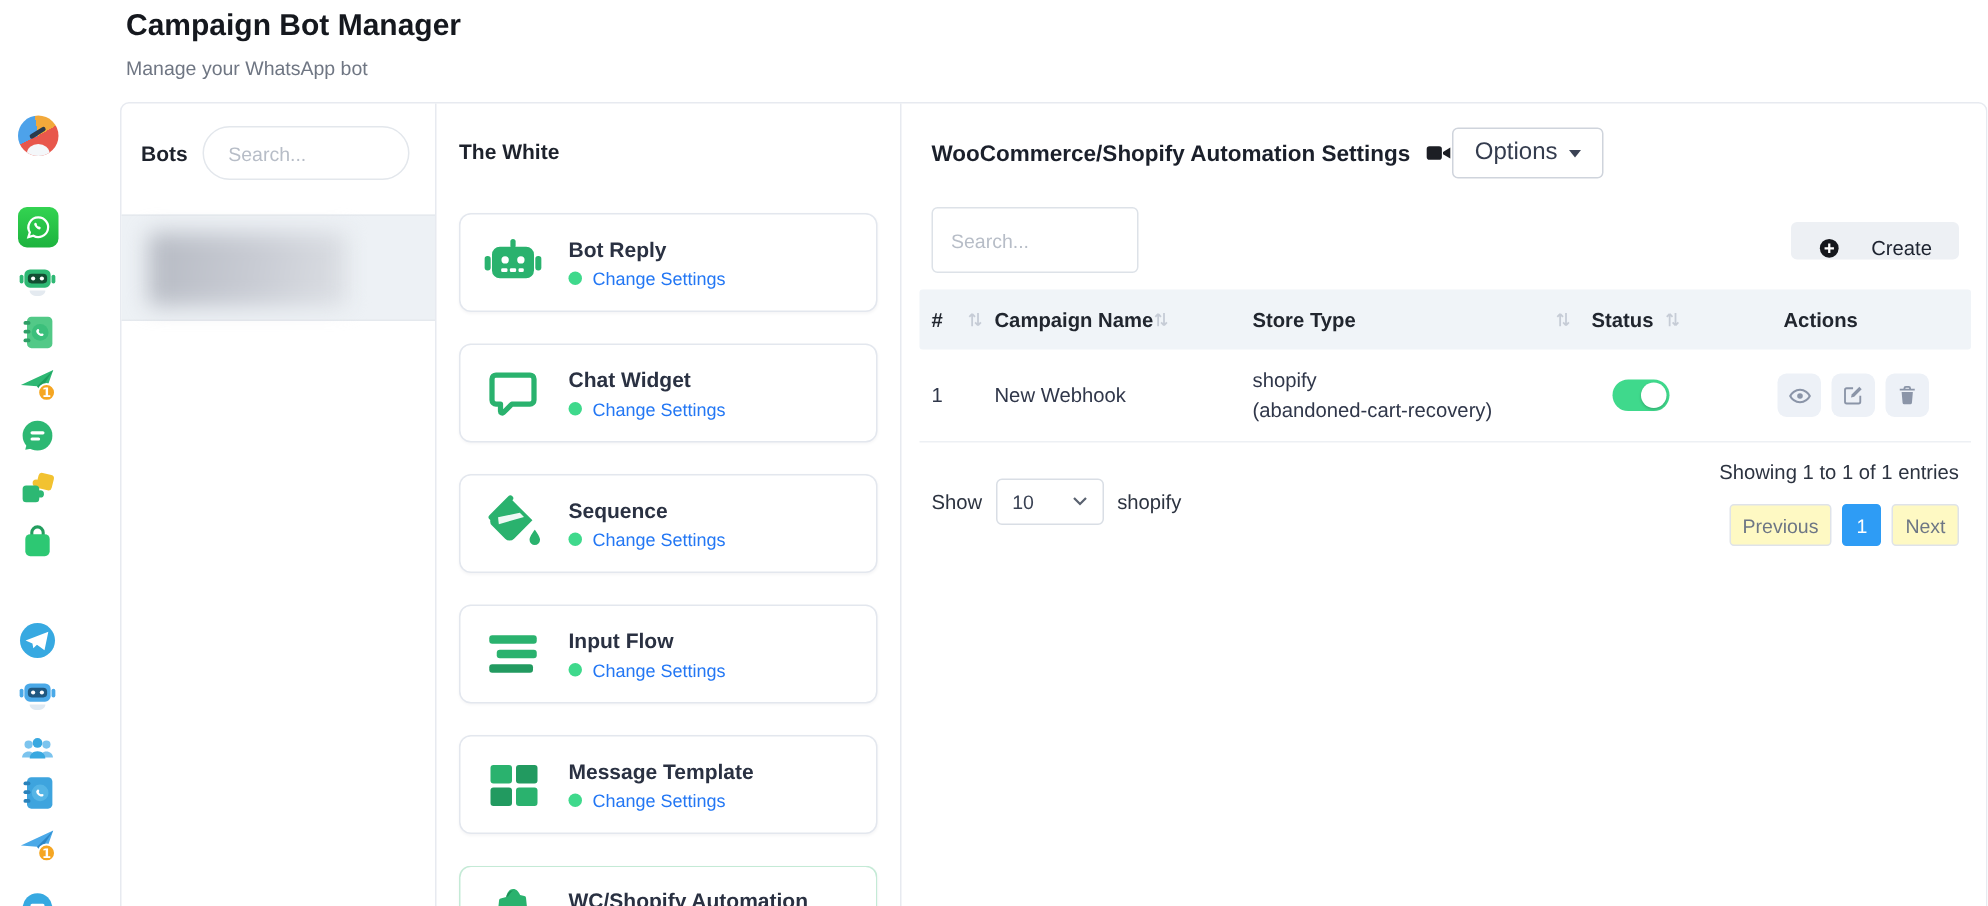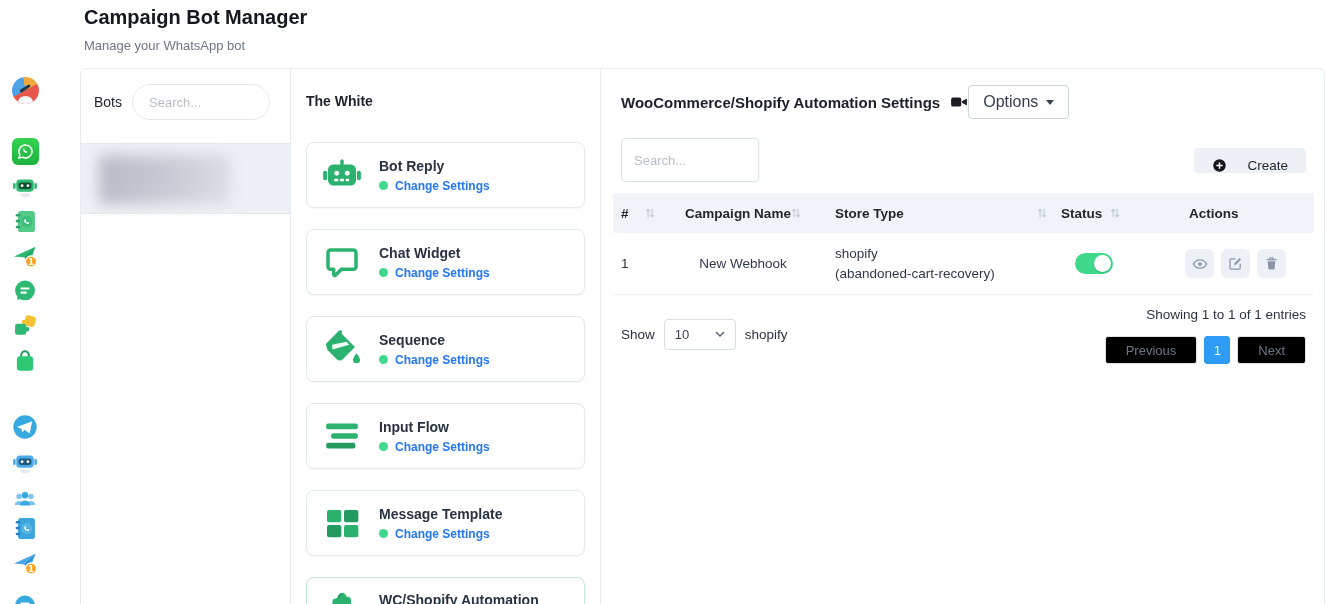--- a/index.html
+++ b/index.html
@@ -13,73 +13,73 @@
   .speedo .base{position:absolute;left:6px;bottom:-4px;width:15px;height:12px;background:#f4f7fa;border-radius:50% 50% 0 0}
   .sq-green{width:27px;height:27px;border-radius:6px;background:linear-gradient(180deg,#33d351,#1db33e);display:flex;align-items:center;justify-content:center}
   
   .page-title{position:absolute;left:84px;top:6px;font-size:20px;font-weight:700;color:#15181e}
   .page-sub{position:absolute;left:84px;top:38px;font-size:13px;color:#6f7683}
   
   .card{position:absolute;left:80px;top:68px;width:1245px;height:620px;background:#fff;border:1px solid #e7eaf0;border-radius:6px}
   
   .bots{position:absolute;left:0;top:0;width:210px;height:100%;border-right:1px solid #e7eaf0}
   .bots-head{display:flex;align-items:center;gap:10px;padding:15px 0 0 13px}
-  .bots-label{font-size:14px;font-weight:400;color:#1d222c}
+  .bots-label{font-size:14px;font-weight:700;color:#1d222c}
   .pill-search{width:138px;height:36px;border:1px solid #e3e7ec;border-radius:18px;padding:0 16px;font-size:13px;color:#3a4254;outline:none;font-family:"Liberation Sans",sans-serif}
   .pill-search::placeholder{color:#b7bdc7}
   .bot-row{position:absolute;left:0;top:74px;width:100%;height:71px;background:#edf1f5;border-top:1px solid #e5e9ee;border-bottom:1px solid #e5e9ee;cursor:pointer}
   .blur-blob{position:absolute;left:18px;top:11px;width:132px;height:49px;border-radius:4px;background:linear-gradient(100deg,#b6bac3 0%,#c9ccd4 55%,#dcdfe4 100%);filter:blur(7px)}
   
   .features{position:absolute;left:210px;top:0;width:310px;height:100%;border-right:1px solid #e7eaf0;padding:0 15px}
   .features-title{margin-top:24px;font-size:14px;font-weight:700;color:#1d222c}
   .fstack{margin-top:33px;display:flex;flex-direction:column;gap:21px}
   .fcard{height:66px;background:#fff;border:1px solid #e3e7ee;border-radius:8px;display:flex;align-items:center;padding:0 13px;cursor:pointer;box-shadow:0 1px 2px rgba(25,35,55,.04)}
   .fcard.active{border-color:#c4ead6;border-bottom:2px solid #2fbf7a}
   .fc-ic{width:44px;height:44px;display:flex;align-items:center;justify-content:center;flex:none}
   .fc-text{margin-left:15px}
   .fc-title{font-size:14px;font-weight:700;color:#2a3142}
   .fc-link-row{display:flex;align-items:center;gap:7px;margin-top:5px}
   .dot{width:9px;height:9px;border-radius:50%;background:#3fd98c}
-  .fc-link{font-size:12px;font-weight:700;color:#2377f4;text-decoration:none;cursor:pointer}
+  .fc-link{font-size:12px;font-weight:400;color:#2377f4;text-decoration:none;cursor:pointer}
   
   .auto{position:absolute;left:520px;top:0;right:0;height:100%;padding:16px 18px 0 20px}
   .auto-head{display:flex;align-items:center;justify-content:flex-start}
   .auto-title-wrap{display:flex;align-items:center;gap:10px}
   .auto-title{font-size:15px;font-weight:700;color:#1b202b}
   .btn-options{display:flex;align-items:center;gap:8px;height:34px;padding:0 14px;background:#fff;border:1px solid #cfd4dc;border-radius:4px;font-size:16px;color:#343c4e;cursor:pointer;font-family:"Liberation Sans",sans-serif}
   .caret{width:0;height:0;border-left:4px solid transparent;border-right:4px solid transparent;border-top:5px solid #3a4254}
   .auto-toolbar{display:flex;align-items:center;justify-content:space-between;margin-top:19px}
   .table-search{width:138px;height:44px;border:1px solid #dde2e8;border-radius:4px;padding:0 12px;font-size:13px;outline:none;color:#3a4254;font-family:"Liberation Sans",sans-serif}
   .table-search::placeholder{color:#b7bdc7}
   .btn-create{display:flex;align-items:flex-end;gap:20px;height:25px;padding:0 18px;background:#edf0f4;border:none;border-radius:4px;font-size:13.5px;color:#1d2330;cursor:pointer;font-family:"Liberation Sans",sans-serif}
   
   .tbl{margin:11px -8px 0 -8px}
   .thead{display:flex;align-items:center;height:40px;background:#f0f4f8;border-radius:2px}
   .trow{display:flex;align-items:center;height:62px;border-bottom:1px solid #edf0f4}
   .c-num{width:50px;padding-left:8px;display:flex;align-items:center;gap:16px}
-  .c-camp{width:172px;display:flex;align-items:center;justify-content:center;padding-right:12px}
+  .c-camp{width:172px;display:flex;align-items:center;justify-content:flex-start;padding-right:12px}
   .c-store{width:226px;display:flex;align-items:center;justify-content:space-between;padding-right:14px}
   .c-status{width:124px;display:flex;align-items:center;gap:8px}
   .c-act{flex:1;display:flex;align-items:center;gap:7px}
   .th{font-size:13.5px;font-weight:700;color:#21262f}
   .td{font-size:13.5px;color:#30374a}
   .store-lines{line-height:1.45;font-size:13.5px;color:#30374a}
   .sort{display:flex;align-items:center;cursor:pointer}
   .toggle{width:38px;height:21px;border-radius:11px;background:#3fd98c;position:relative;cursor:pointer;margin-left:14px}
   .toggle .knob{position:absolute;right:2px;top:2px;width:17px;height:17px;border-radius:50%;background:#fff;box-shadow:0 1px 2px rgba(0,0,0,.2)}
   .act-btn{width:29px;height:29px;border-radius:6px;background:#edf1f7;border:none;display:flex;align-items:center;justify-content:center;cursor:pointer}
   
   .tfoot{display:flex;justify-content:space-between;margin-top:10px}
   .show-wrap{display:flex;align-items:center;gap:9px;font-size:13.5px;color:#2c3340}
   .sel{display:flex;align-items:center;justify-content:space-between;width:72px;height:31px;border:1px solid #d9dee5;border-radius:4px;padding:0 10px;font-size:13px;color:#3a4254;cursor:pointer;background:#fff}
   .right-col{display:flex;flex-direction:column;align-items:flex-end}
   .summary{font-size:13.5px;color:#2c3340;margin-top:2px}
   .pager{display:flex;gap:7px;margin-top:14px}
   .pg{height:28px;display:flex;align-items:center;justify-content:center;font-size:13px;border-radius:3px;cursor:pointer;font-family:"Liberation Sans",sans-serif}
-  .pg-ghost{padding:0 20px;background:#000000;border:1px solid #dfe3e9;color:#6d7685}
+  .pg-ghost{padding:0 8px;background:#fef9c3;border:1px solid #dfe3e9;color:#6d7685}
   .pg-active{width:26px;background:#2e9cf5;border:1px solid #2e9cf5;color:#fff}
 </style>
 </head>
 <body>
 
 <aside class="sidebar">
   <div class="sb-ic" style="top:76px">
     <div class="speedo">
         <div class="needle"></div>
         <div class="base"></div>

